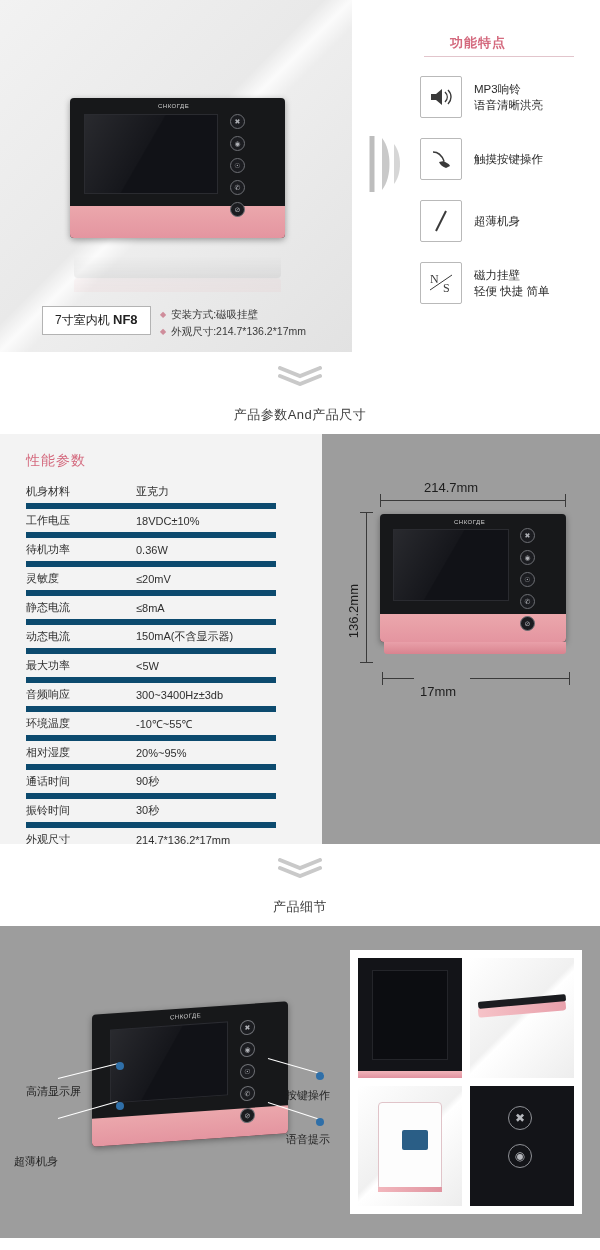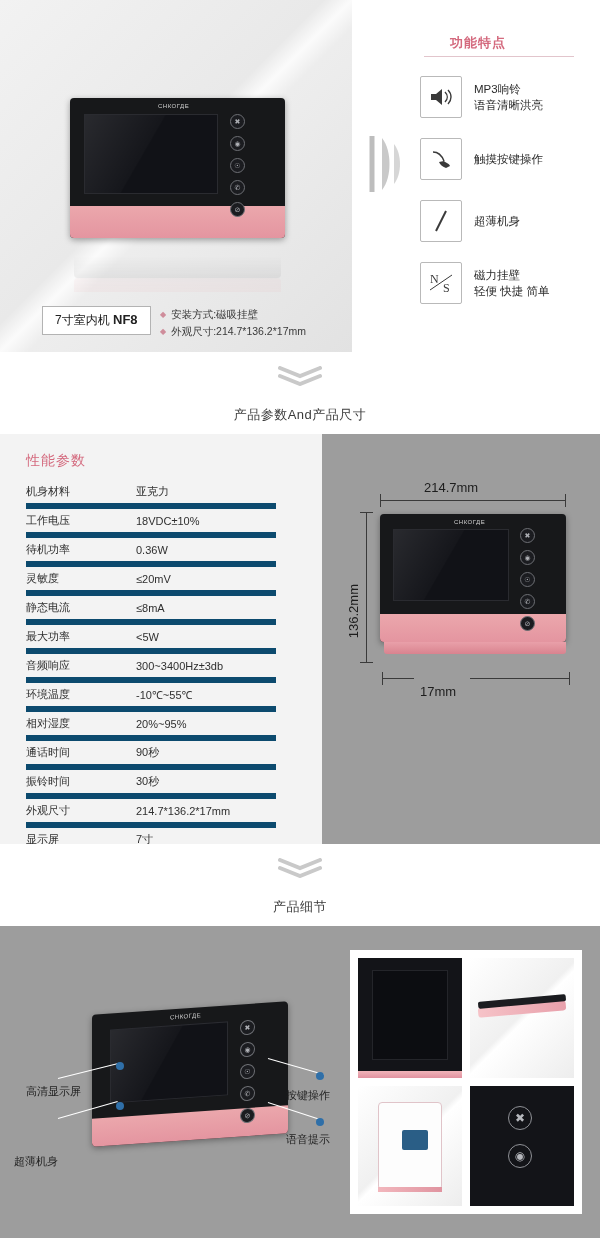--- a/index.html
+++ b/index.html
@@ -433,20 +433,24 @@
           </tr>
       <tr>
             <td class="k">灵敏度</td>
             <td class="v">≤20mV</td>
           </tr>
       <tr>
             <td class="k">静态电流</td>
             <td class="v">≤8mA</td>
           </tr>
       <tr>
+            <td class="k">动态电流</td>
+            <td class="v">150mA(不含显示器)</td>
+          </tr>
+      <tr>
             <td class="k">最大功率</td>
             <td class="v">&lt;5W</td>
           </tr>
       <tr>
             <td class="k">音频响应</td>
             <td class="v">300~3400Hz±3db</td>
           </tr>
       <tr>
             <td class="k">环境温度</td>
             <td class="v">-10℃~55℃</td>

